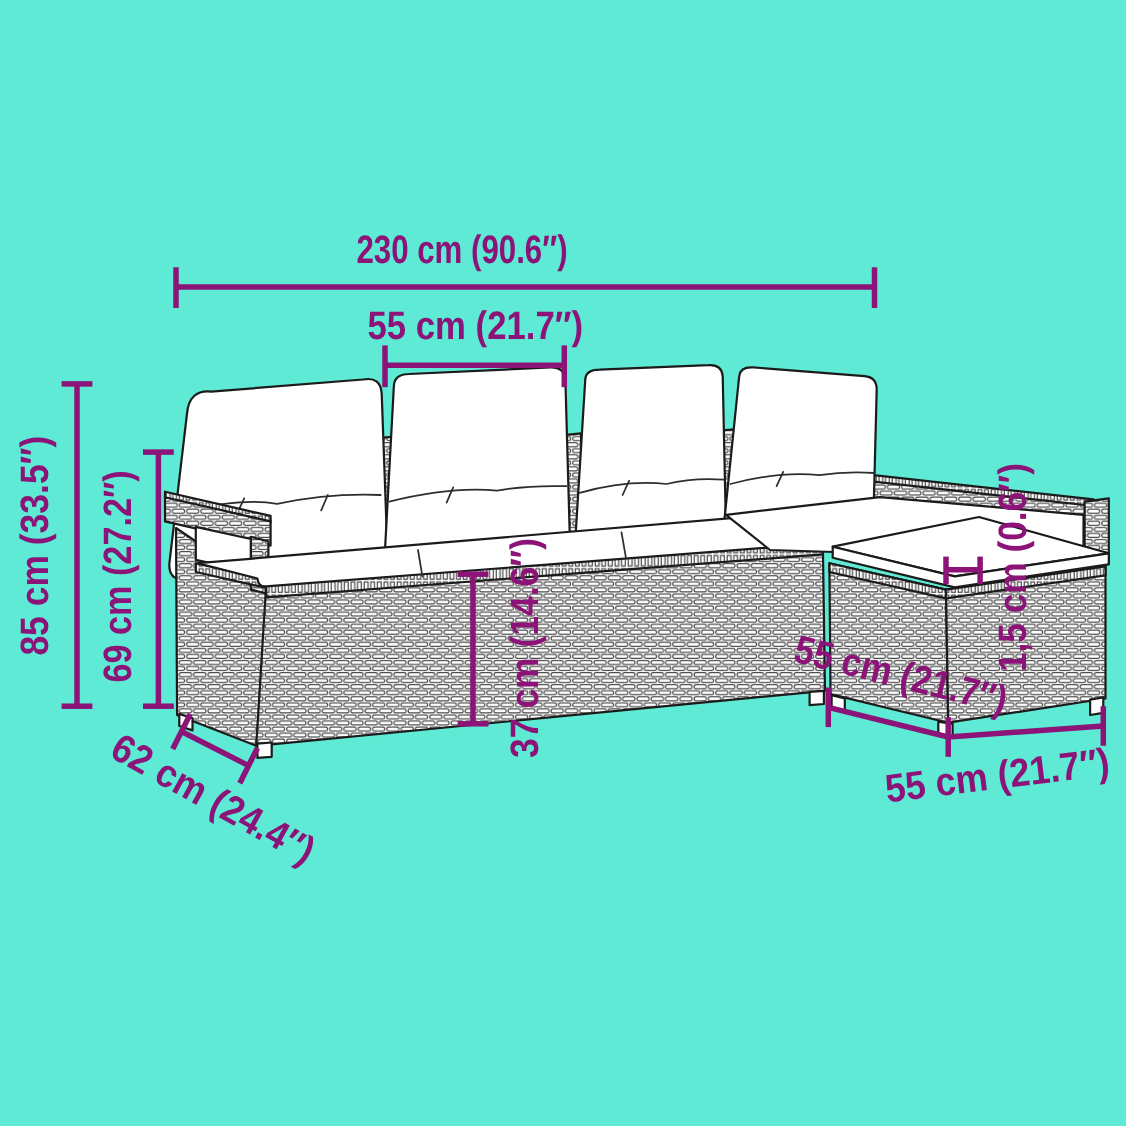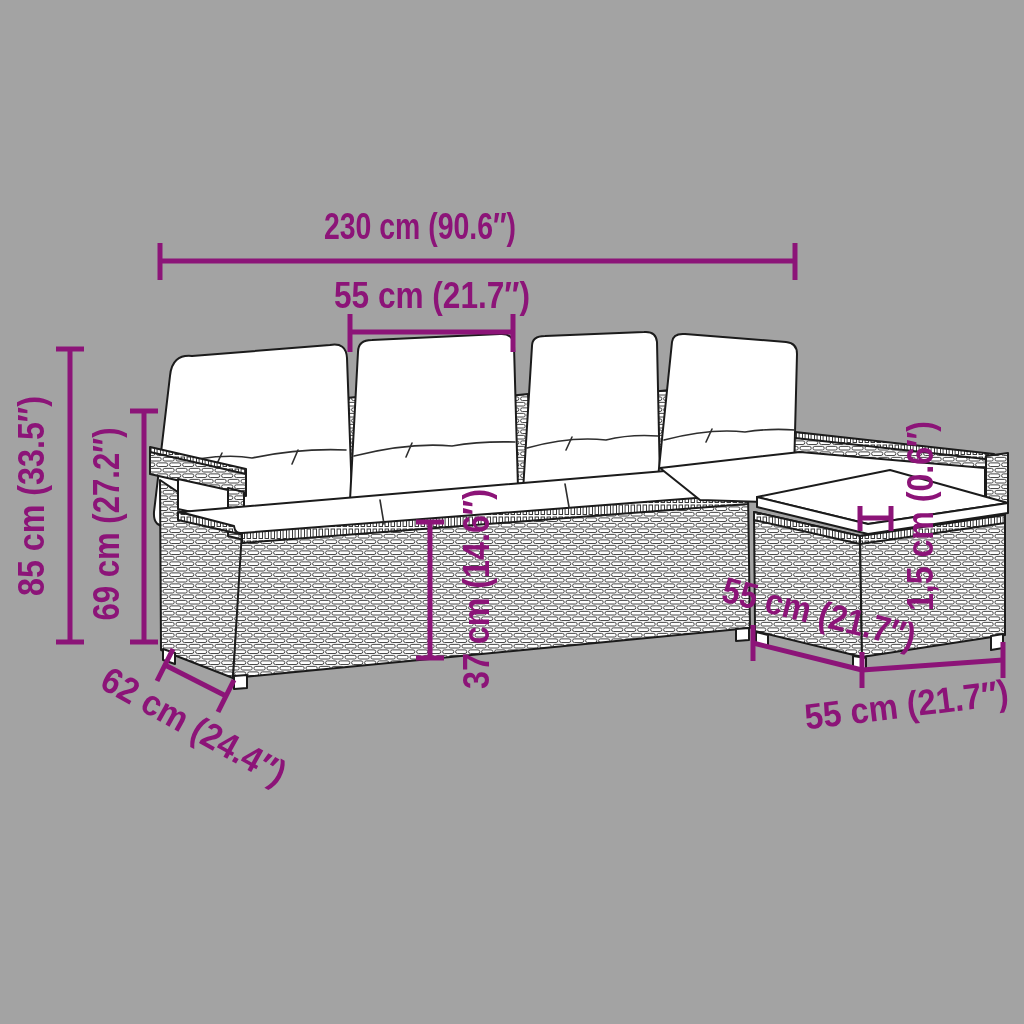--- a/index.html
+++ b/index.html
@@ -1,16 +1,16 @@
 <!DOCTYPE html>
 <html><head>
 <meta charset="utf-8">
 <style>
   html,body{margin:0;padding:0;background:#fff;}
-  .stage{position:relative;width:1024px;height:1024px;background:#a3a3a3;overflow:hidden;}
+  .stage{position:relative;width:1024px;height:1024px;background:#5eead4;overflow:hidden;}
   svg{display:block;}
   .ln{stroke:#1b1b1b;stroke-width:2;stroke-linejoin:round;}
   .wk{fill:url(#wv);}
   .ds{fill:url(#dsh);}
   .wh{fill:#ffffff;}
   .crease{stroke:#2e2e2e;stroke-width:1.6;fill:none;stroke-linecap:round;}
   .dim-stroke{stroke:#8C1478;stroke-width:5;fill:none;stroke-linecap:butt;}
   .dim-text{font-family:"Liberation Sans","DejaVu Sans",sans-serif;font-weight:700;font-size:36px;fill:#8C1478;}
 </style>
 </head>

